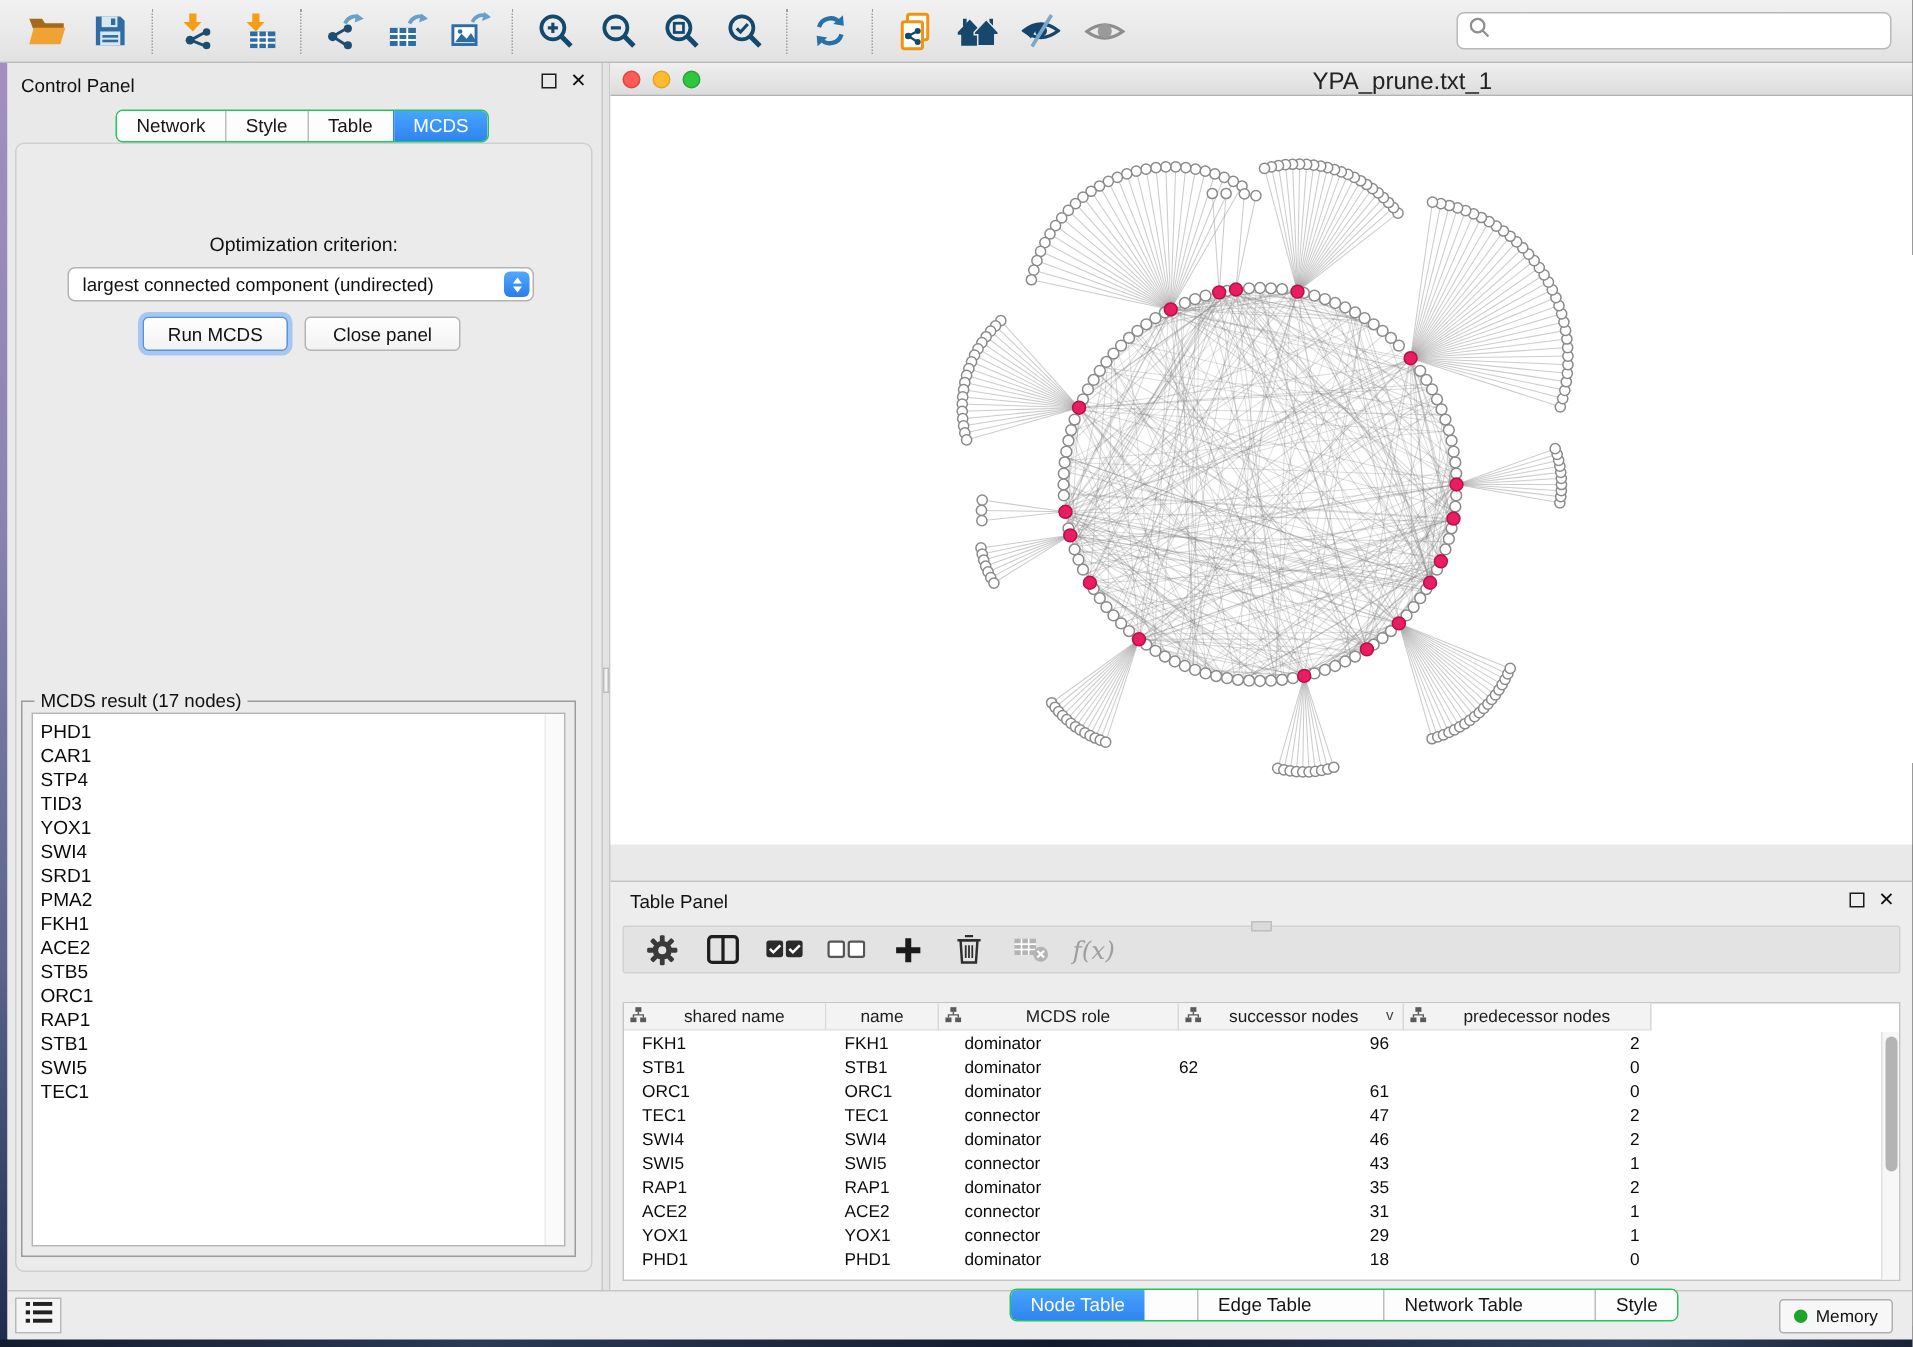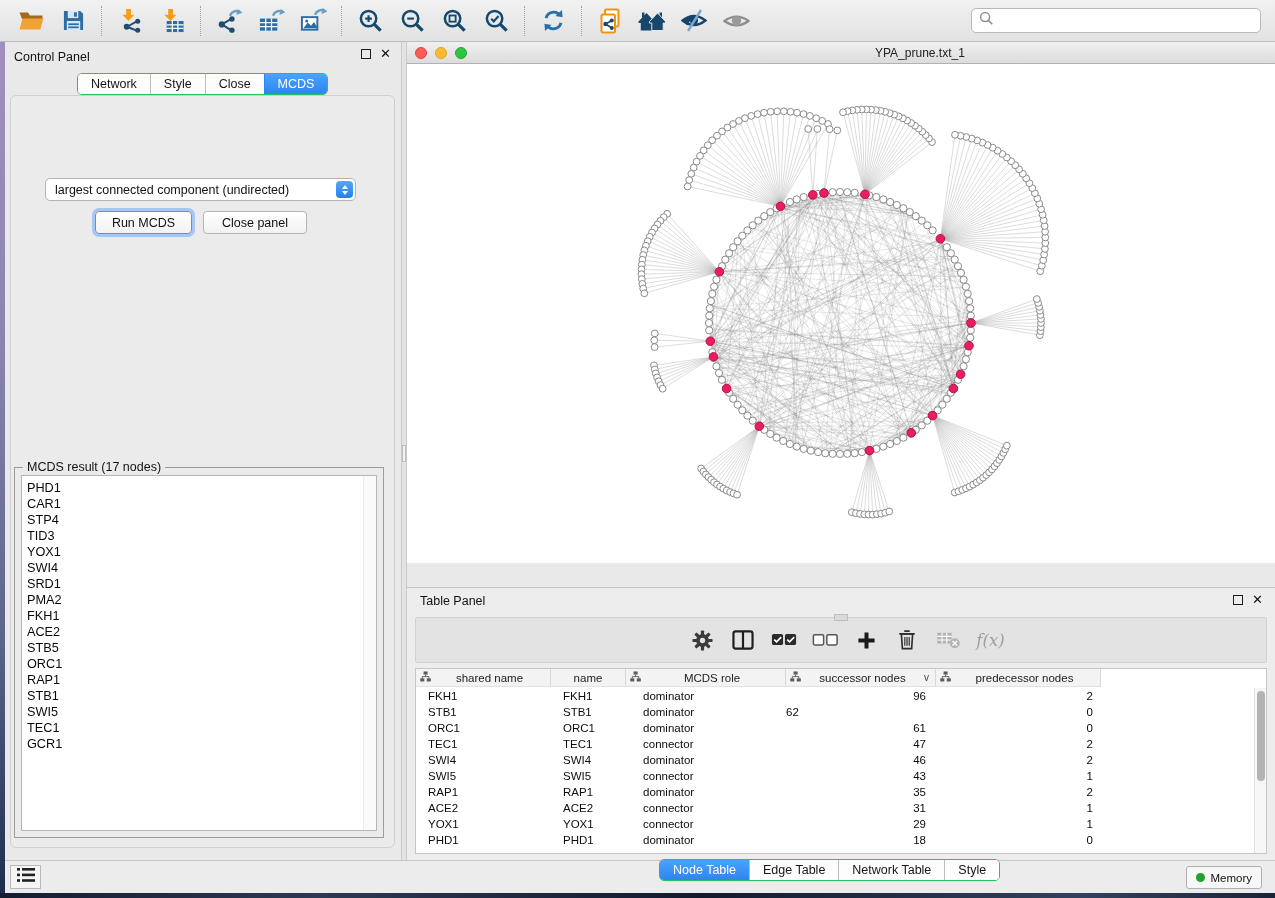--- a/index.html
+++ b/index.html
@@ -65,44 +65,44 @@
   .v-handle{position:absolute;left:0;top:403px;width:4px;height:17px;background:#f2f2f2;border:1px solid #bdbdbd;}
 
   
   .network-window{position:absolute;left:407px;top:42px;width:868px;height:521px;background:#fff;}
   .net-titlebar{position:absolute;left:0;top:0;right:0;height:22px;background:linear-gradient(#f0f0f0,#dcdcdc);
     border-bottom:1px solid #b2b2b2;}
   .traffic{position:absolute;top:5px;width:12px;height:12px;border-radius:50%;}
   .t-red{left:8px;background:#fc5b56;border:1px solid #e1443f;}
   .t-yellow{left:28px;background:#fdbc2f;border:1px solid #e0a325;}
   .t-green{left:48px;background:#2ec640;border:1px solid #24a534;}
-  .net-title{position:absolute;left:468px;top:4px;font-size:12px;color:#222;}
+  .net-title{position:absolute;left:468px;top:4px;font-size:16px;color:#222;}
   .net-canvas{position:absolute;left:0;top:22px;width:868px;height:499px;}
 
   
   .table-panel{position:absolute;left:407px;top:563px;width:868px;height:297px;background:#ededed;border-top:1px solid #c4c4c4;margin-top:24px;}
   .table-panel .panel-title{left:13px;top:6px;}
   .table-panel .panel-btns{right:12px;top:7px;}
   .h-handle{position:absolute;left:427px;top:26px;width:14px;height:7px;background:#dadada;border:1px solid #bfbfbf;z-index:2;}
-  .tp-toolbar{position:absolute;left:8px;top:29px;width:852px;height:46px;background:#e3e3e3;
-    border:1px solid #d2d2d2;border-radius:2px;display:flex;align-items:center;padding-left:12px;gap:15px;justify-content:center;}
+  .tp-toolbar{position:absolute;left:8px;top:29px;width:852px;height:32px;background:#e3e3e3;
+    border:1px solid #d2d2d2;border-radius:2px;display:flex;align-items:center;padding-left:12px;gap:15px;}
   .tp-btn{display:flex;align-items:center;justify-content:center;min-width:26px;height:30px;cursor:default;}
   .fx-label{font-family:"DejaVu Serif","Liberation Serif",serif;font-style:italic;font-size:16.5px;color:#9e9e9e;}
   .data-table{position:absolute;left:8px;top:80px;width:852px;height:186px;background:#fff;border:1px solid #c6c6c6;}
   .dt-header{position:absolute;left:0;top:0;height:18px;display:flex;background:#fff;}
   .dt-hcell{height:18px;background:#f3f3f3;border-right:1px solid #d8d8d8;border-bottom:1px solid #e2e2e2;
     display:flex;align-items:center;font-size:11.5px;color:#1c1c1c;padding:0 4px;position:relative;}
   .dt-hcell .hlabel{flex:1;text-align:center;white-space:nowrap;overflow:hidden;}
   .dt-hcell .chev{font-size:10px;color:#444;margin:0 2px;}
   .dt-rows{position:absolute;left:0;top:19px;right:12px;bottom:0;overflow:hidden;}
   .dt-row{display:flex;height:16px;font-size:11.5px;color:#0c0c0c;align-items:center;}
   .dt-cell{white-space:nowrap;overflow:hidden;}
   .dt-scroll{position:absolute;right:0;top:19px;width:12px;bottom:0;background:#f7f7f7;border-left:1px solid #e0e0e0;}
   .dt-thumb{position:absolute;left:2px;top:3px;width:8px;height:90px;background:#b4b4b4;border-radius:4px;}
-  .tp-tabs{left:252px;top:271px;position:absolute;}
+  .tp-tabs{left:266px;top:271px;position:absolute;gap:35px;}
 
   
   .status-bar{position:absolute;left:5px;top:860px;width:1270px;height:33px;background:#ececec;border-top:1px solid #c6c6c6;}
   .list-btn{position:absolute;left:5px;top:4px;width:31px;height:24px;background:#f5f5f5;border:1px solid #b9b9b9;
     display:flex;align-items:center;justify-content:center;}
   .memory-btn{position:absolute;right:13px;top:5px;height:23px;background:#f7f7f7;border:1px solid #b0b0b0;
     border-radius:3px;display:flex;align-items:center;gap:5px;padding:0 9px;font-size:11.5px;color:#111;}
   .mem-dot{width:9px;height:9px;border-radius:50%;}
 </style>
 </head>
@@ -259,23 +259,24 @@
   <div class="control-panel">
     <div class="panel-title">Control Panel</div>
     <div class="panel-btns">
       <span class="float-box"></span>
       <span class="close-x">✕</span>
     </div>
     <div class="cp-inner"></div>
     <div class="seg-tabs cp-tabs">
         <div class="seg-tab">Network</div>
         <div class="seg-tab">Style</div>
-        <div class="seg-tab">Close</div>
+        <div class="seg-tab">Table</div>
         <div class="seg-tab active">MCDS</div>
       </div>
+    <div class="opt-label">Optimization criterion:</div>
     <div class="criterion-select">
       <span>largest connected component (undirected)</span>
       <span class="sel-stepper">
           <span class="sel-up"></span>
           <span class="sel-down"></span>
         </span>
     </div>
     <div class="cp-btn run-btn">Run MCDS</div>
     <div class="cp-btn closep-btn">Close panel</div>
     <div class="result-box">
@@ -290,21 +291,20 @@
           <div class="mcds-item">SRD1</div>
           <div class="mcds-item">PMA2</div>
           <div class="mcds-item">FKH1</div>
           <div class="mcds-item">ACE2</div>
           <div class="mcds-item">STB5</div>
           <div class="mcds-item">ORC1</div>
           <div class="mcds-item">RAP1</div>
           <div class="mcds-item">STB1</div>
           <div class="mcds-item">SWI5</div>
           <div class="mcds-item">TEC1</div>
-          <div class="mcds-item">GCR1</div>
         </div>
       <div class="result-scroll"></div>
     </div>
   </div>
 
   <div class="v-divider">
     <div class="v-handle"></div>
   </div>
 
   <div class="network-window">

